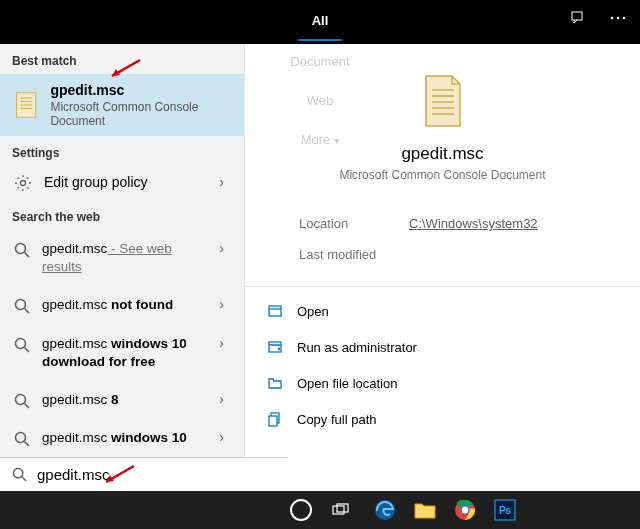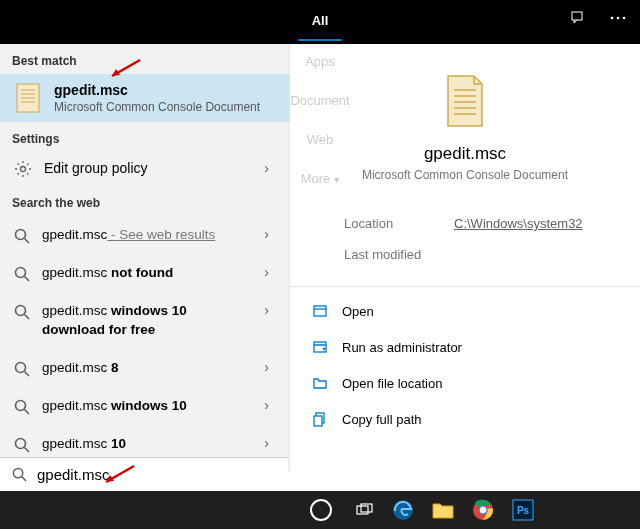--- a/index.html
+++ b/index.html
@@ -9,21 +9,21 @@
     .tabs { background: #000; height: 44px; display: flex; align-items: center; padding: 0 8px; position: relative; flex-direction: column; }
     .tab { color: #ccc; font-size: 13px; padding: 13px 14px 11px; cursor: pointer; }
     .tab.active { color: #fff; border-bottom: 2px solid #0078d4; font-weight: 600; }
     .chev { margin-left: 4px; font-size: 10px; }
     .tabs-right { position: absolute; right: 4px; display: flex; gap: 4px; align-items: center; }
     .tab-icon { color: #fff; padding: 10px; cursor: pointer; }
     .tab-icon svg { display: block; }
     
     
     .main { display: flex; height: 427px; }
-    .left { width: 290px; background: #f2f2f2; border-right: 1px solid #e3e3e3; position: relative; overflow: hidden; }
+    .left { width: 245px; background: #f2f2f2; border-right: 1px solid #e3e3e3; position: relative; overflow: hidden; }
     .right { flex: 1; background: #fff; }
     
     
     .sec-hdr { font-size: 12px; color: #333; padding: 10px 12px 6px; font-weight: 600; }
     
     
     .best { background: #cce5f3; display: flex; align-items: center; padding: 8px 14px; gap: 12px; position: relative; }
     .doc-icon-sm { width: 28px; height: 32px; }
     .best-txt .t1 { font-size: 14px; font-weight: 600; color: #000; }
     .best-txt .t2 { font-size: 12px; color: #555; margin-top: 2px; }
@@ -58,34 +58,33 @@
     .actions { padding: 6px 16px; border-top: 1px solid #e6e6e6; margin-top: 10px; }
     .act { display: flex; align-items: center; gap: 14px; padding: 10px 6px; font-size: 13px; color: #000; }
     .act-ic { width: 16px; height: 16px; color: #0078d4; flex-shrink: 0; }
     
     
     .searchbar { position: absolute; bottom: 38px; left: 0; width: 288px; height: 34px; background: #fff; border-top: 1px solid #d0d0d0; display: flex; align-items: center; padding: 0 12px; gap: 10px; }
     .searchbar input { border: none; outline: none; font-size: 15px; flex: 1; }
     
     
     .taskbar { position: absolute; bottom: 0; left: 0; right: 0; height: 38px; background: #1f1f1f; display: flex; align-items: center; padding-left: 290px; }
-    .tb-item { width: 42px; height: 38px; display: flex; align-items: center; justify-content: flex-end; }
+    .tb-item { width: 42px; height: 38px; display: flex; align-items: center; justify-content: flex-start; }
     .tb-cortana { width: 22px; height: 22px; border: 2px solid #fff; border-radius: 50%; }
     .tb-taskview svg { display: block; }
     .taskbar .tb-app { width: 40px; }
     
     
     .gear-ic { width: 18px; height: 18px; color: #606060; }
   </style>
 </head>
 <body>
 
 <div class="tabs">
   <div class="tab active">All</div>
-  <div class="tab">Apps</div>
   <div class="tab">Document</div>
   <div class="tab">Web</div>
   <div class="tab"><span>More</span><span class="chev">▾</span></div>
   <div class="tabs-right">
     <div class="tab-icon">
       <svg width="16" height="16" viewBox="0 0 16 16" fill="none" stroke="currentColor" stroke-width="1">
           <rect x="2" y="2" width="10" height="8"></rect>
           <path d="M7 10 l-3 3 v-3"></path>
         </svg>
     </div>

